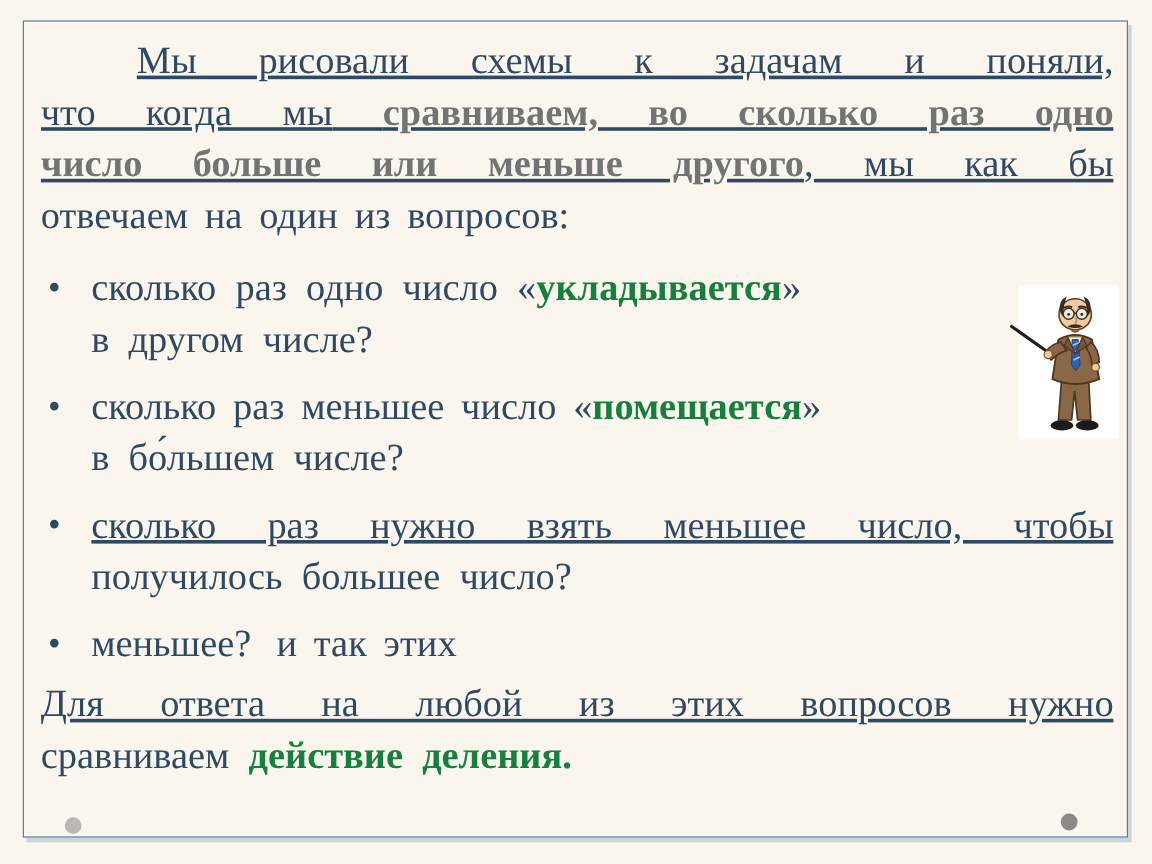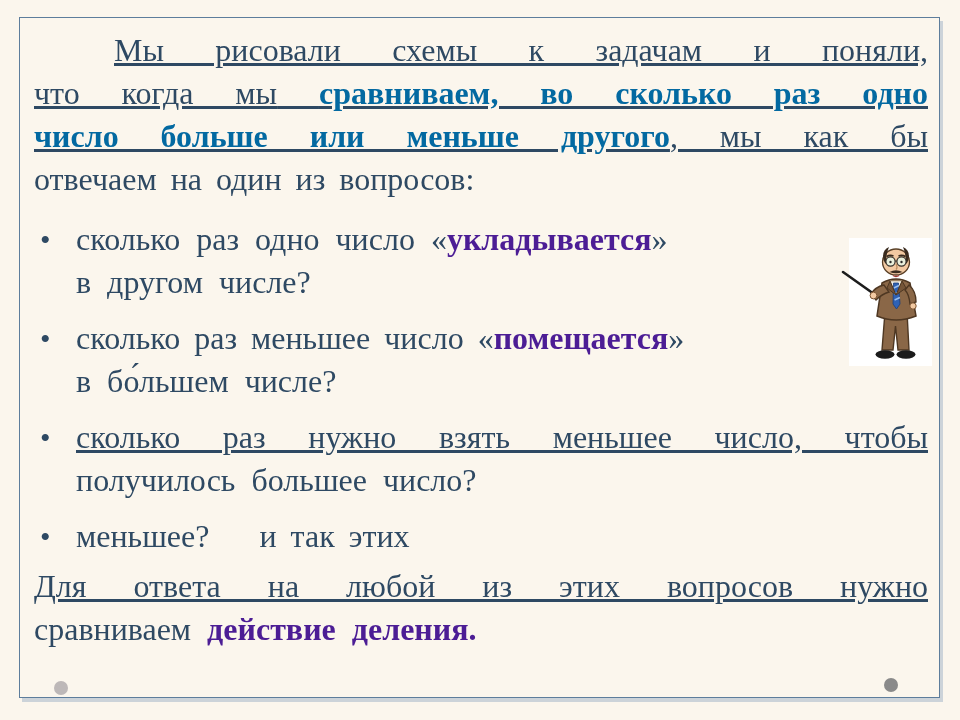--- a/index.html
+++ b/index.html
@@ -42,25 +42,25 @@
   
   .jl {
     white-space: normal;
     text-align: justify;
     text-align-last: justify;
     overflow: hidden;
     text-decoration: underline;
   }
   .indent { text-indent: 80px; }
   .red {
-    color: #0369a1;
+    color: #737373;
     font-weight: bold;
   }
   .navy {
-    color: #4c1d95;
+    color: #15803d;
     font-weight: bold;
   }
   .ws6 { word-spacing: 6px; }
   .ws8 { word-spacing: 8px; }
   .bullet-row {
     display: flex;
     align-items: flex-start;
   }
   .bullet-row .marker {
     flex: 0 0 42px;
@@ -72,21 +72,21 @@
     font-size: 30px;
     color: #2e4963;
   }
   .bullet-row .bullet-text {
     flex: 1 1 auto;
     min-width: 0;
   }
   .mt17 { margin-top: 17px; }
   .mt13 { margin-top: 13px; }
   .mt9  { margin-top: 7px; }
-  .gap-after { margin-right: 50px; }
+  .gap-after { margin-right: 21px; }
   .teacher {
     position: absolute;
     left: 829px;
     top: 220px;
     width: 83px;
     height: 128px;
     background: #ffffff;
     z-index: 0;
   }
   .teacher svg { overflow: visible; display: block; }

